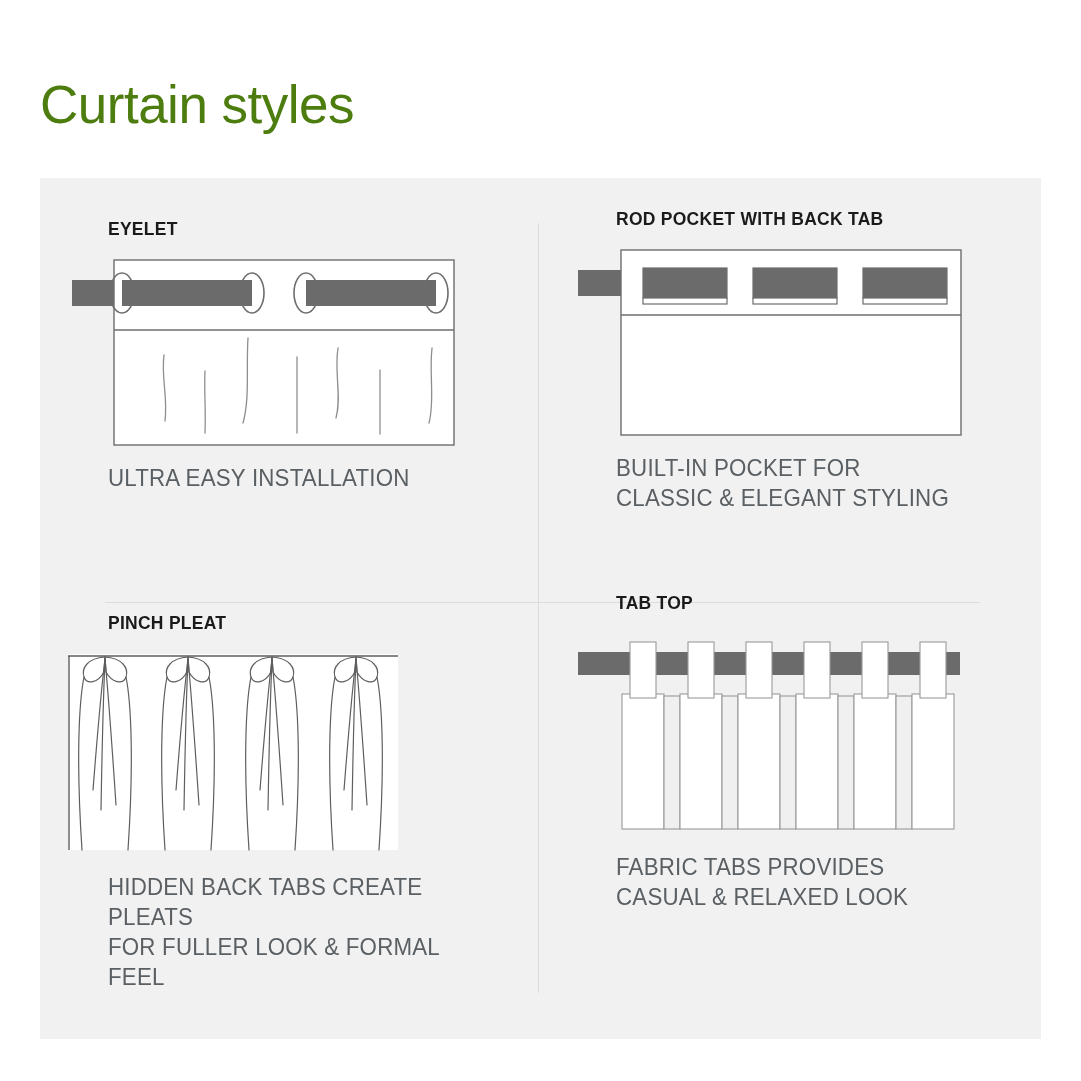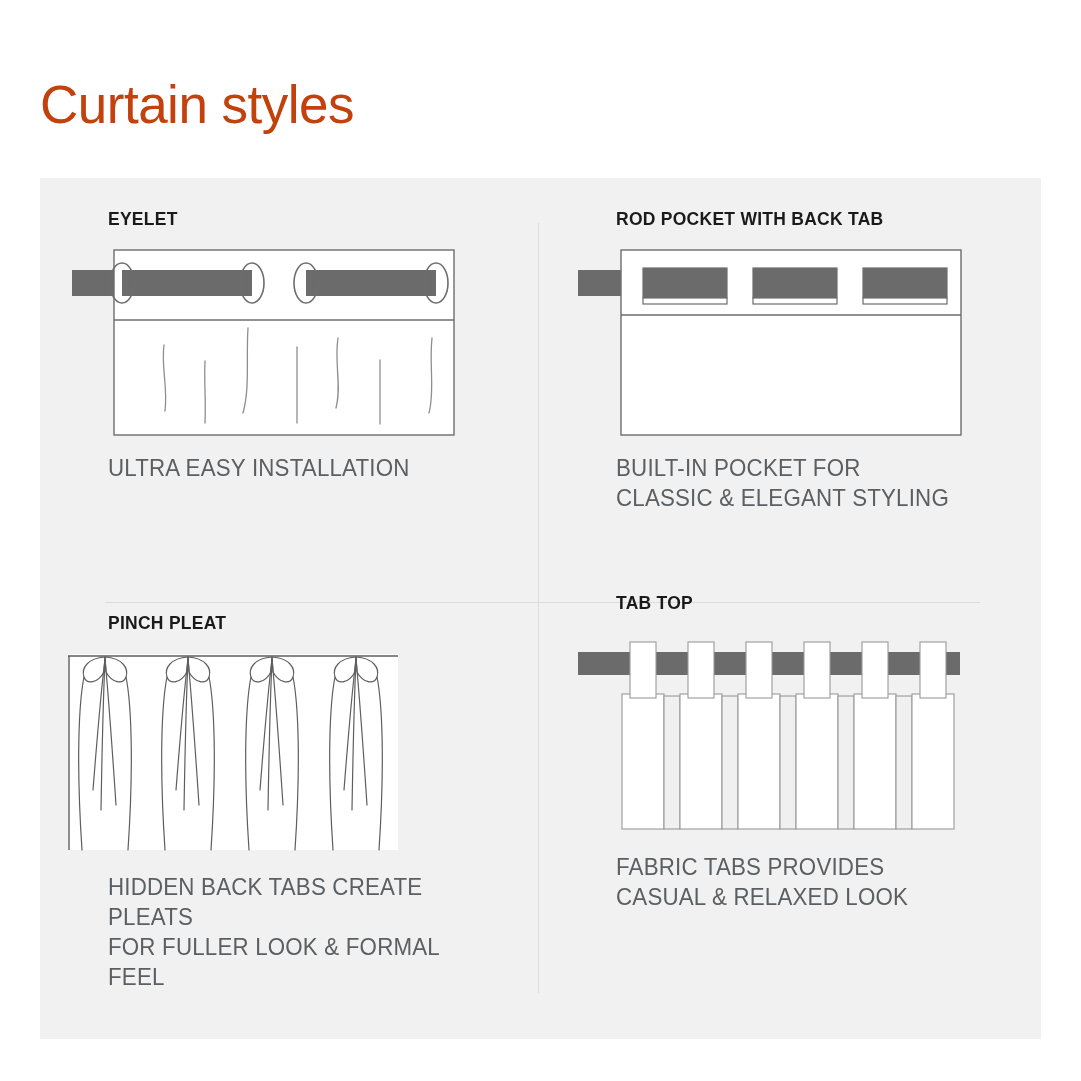--- a/index.html
+++ b/index.html
@@ -17,21 +17,21 @@
     background: #ffffff;
     overflow: hidden;
   }
   #page-title {
     position: absolute;
     left: 40px;
     top: 76px;
     font-size: 53px;
     font-weight: 400;
     letter-spacing: -0.5px;
-    color: #c2410c;
+    color: #4d7c0f;
     line-height: 1.1;
     white-space: nowrap;
   }
   #panel {
     position: absolute;
     left: 40px;
     top: 178px;
     width: 1001px;
     height: 861px;
     background: #f1f1f1;
@@ -50,21 +50,21 @@
     top: 424px;
     width: 875px;
     height: 1px;
     background: #dcdcdc;
   }
   .quad {
     position: absolute;
     width: 470px;
     height: 400px;
   }
-  #quad-eyelet   { left: 20px;  top: 30px; text-align: right; }
+  #quad-eyelet   { left: 20px;  top: 40px; text-align: right; }
   #quad-rodpocket{ left: 528px; top: 30px; }
   #quad-pinch    { left: 20px;  top: 434px; }
   #quad-tabtop   { left: 528px; top: 414px; }
 
   .quad-heading {
     position: absolute;
     left: 48px;
     top: 0px;
     font-family: "Liberation Sans Narrow", "Liberation Sans", sans-serif;
     font-size: 19px;

